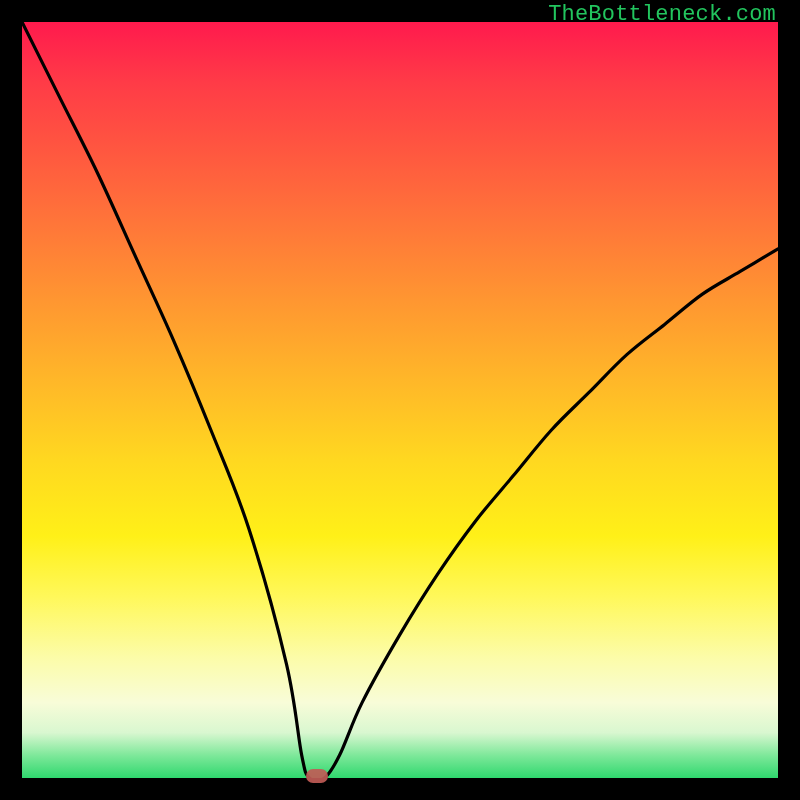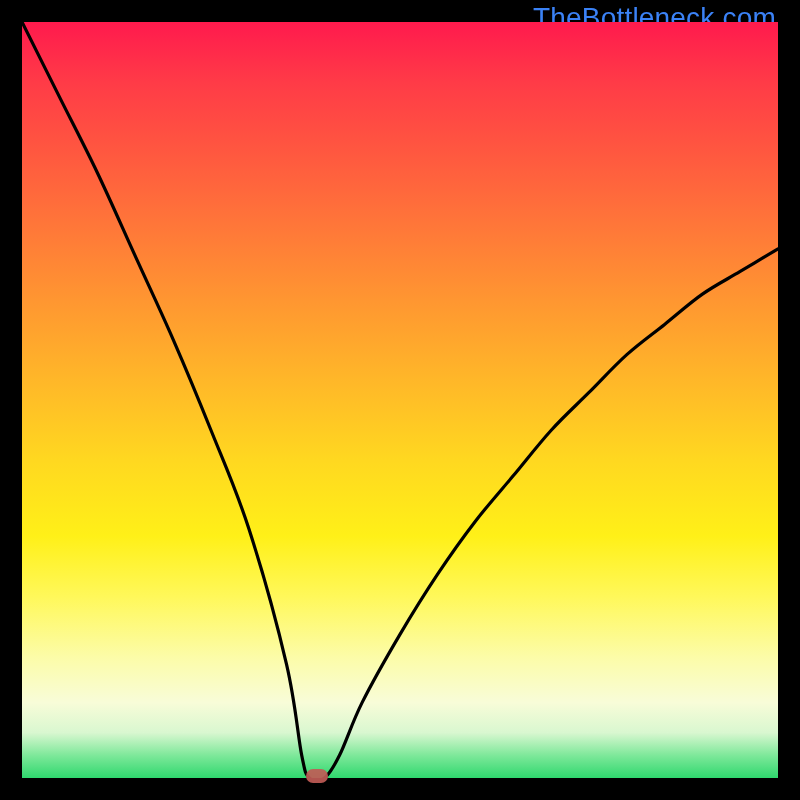--- a/index.html
+++ b/index.html
@@ -37,23 +37,23 @@
       #fcfca8 84%,
       #f8fcd8 90%,
       #d9f7d0 94%,
       #7ee89a 97%,
       #2fd86e 100%);
   }
   .watermark {
     position: absolute;
     top: 2px;
     right: 24px;
-    font-family: Liberation Sans, sans-serif;
-    font-size: 28px;
-    color: #3b82f6;
+    font-family: Liberation Mono, monospace;
+    font-size: 22px;
+    color: #22c55e;
     letter-spacing: 0.2px;
   }
   svg.curve {
     position: absolute;
     left: 0;
     top: 0;
     width: 756px;
     height: 756px;
   }
   .marker {

